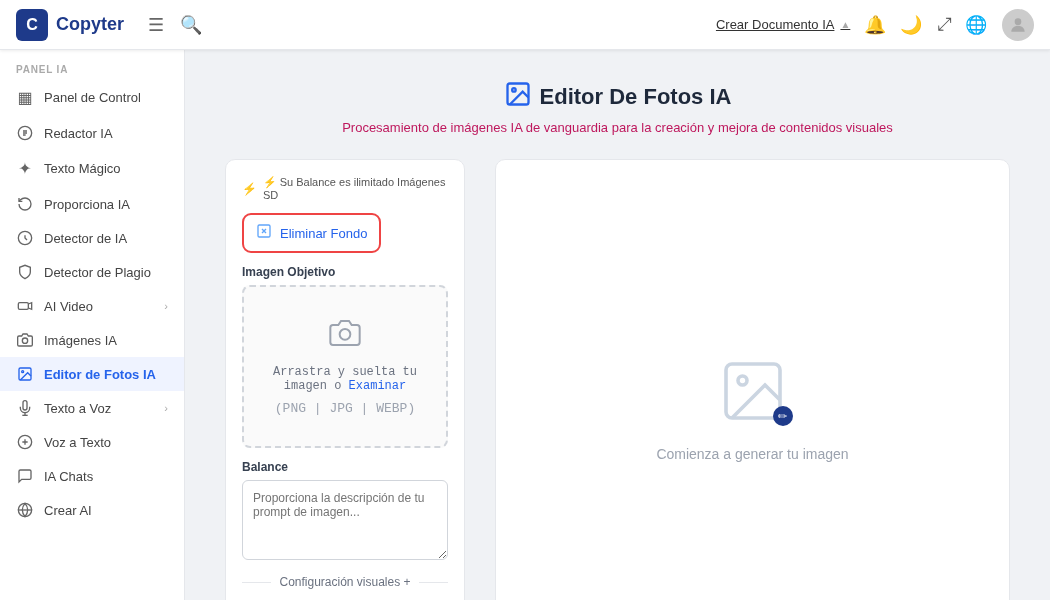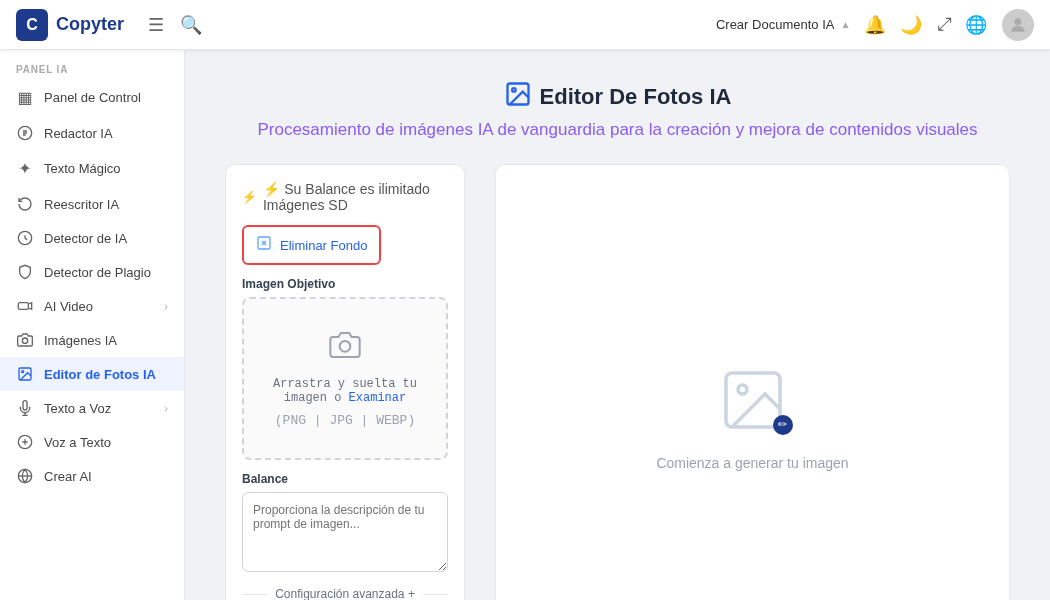--- a/index.html
+++ b/index.html
@@ -10,21 +10,21 @@
       display: flex; align-items: center; background: #fff; height: 50px;
       padding: 0 16px; border-bottom: 1px solid #e5e7eb; z-index: 10;
       box-shadow: 0 1px 3px rgba(0,0,0,0.08);
     }
     .logo-area { display: flex; align-items: center; gap: 8px; margin-right: 24px; }
     .logo-box { width: 32px; height: 32px; background: #1e3a8a; border-radius: 6px; display: flex; align-items: center; justify-content: center; color: #fff; font-weight: 700; font-size: 16px; }
     .logo-text { font-size: 18px; font-weight: 700; color: #1e3a8a; }
     .nav-icons-left { display: flex; align-items: center; gap: 16px; }
     .nav-icon-btn { background: none; border: none; cursor: pointer; color: #666; font-size: 18px; display: flex; align-items: center; }
     .nav-right { margin-left: auto; display: flex; align-items: center; gap: 14px; }
-    .crear-doc-btn { display: flex; align-items: center; gap: 6px; background: none; border: none; cursor: pointer; color: #333; font-size: 13px; font-weight: 500; }
+    .crear-doc-btn { display: flex; align-items: center; gap: 6px; background: none; border: none; cursor: pointer; color: #333; font-size: 13px; font-weight: 500; text-decoration: underline; }
     .nav-right-icon { background: none; border: none; cursor: pointer; color: #555; font-size: 18px; display: flex; align-items: center; }
     .avatar { width: 32px; height: 32px; border-radius: 50%; background: #ccc; display: flex; align-items: center; justify-content: center; cursor: pointer; }
 
     
     .body-layout { display: flex; flex: 1; overflow: hidden; }
 
     
     .sidebar {
       width: 185px; min-width: 185px; background: #fff; border-right: 1px solid #e5e7eb;
       display: flex; flex-direction: column; overflow-y: auto; padding-bottom: 12px;
@@ -45,40 +45,40 @@
     .si-arrow { font-size: 11px; color: #aaa; }
 
     
     .main-content {
       flex: 1; overflow-y: auto; padding: 30px 40px;
       display: flex; flex-direction: column; align-items: center;
     }
 
     .page-header { text-align: center; margin-bottom: 24px; }
     .page-title { font-size: 22px; font-weight: 700; color: #1e293b; display: flex; align-items: center; gap: 8px; justify-content: center; margin-bottom: 6px; }
-    .page-subtitle { color: #8b5cf6; font-size: 17px; }
+    .page-subtitle { color: #be185d; font-size: 13px; }
 
     .content-area { display: flex; gap: 30px; width: 100%; max-width: 900px; }
 
     
     .left-panel {
       width: 240px; min-width: 240px; background: #fff; border-radius: 10px;
       border: 1px solid #e5e7eb; padding: 16px; display: flex; flex-direction: column; gap: 12px;
     }
     .balance-notice { display: flex; align-items: center; gap: 6px; color: #f59e0b; font-size: 12px; font-weight: 500; }
 
     
     .tool-cards { display: flex; flex-wrap: wrap; gap: 8px; }
     .tool-card {
       display: flex; align-items: center; gap: 8px; padding: 8px 12px;
       border-radius: 6px; border: 2px solid transparent; cursor: pointer;
       font-size: 13px; background: #f8fafc; color: #444; transition: all 0.15s;
       min-width: 120px;
     }
-    .tool-card.selected { border-color: #ef4444; background: #fff; color: #2563eb; }
+    .tool-card.selected { border-color: #ef4444; background: #fff; color: #2563eb; border-radius: 9px; }
     .tool-card-icon { font-size: 16px; color: #60a5fa; }
 
     
     .section-label { font-size: 12px; font-weight: 600; color: #374151; margin-bottom: 6px; }
     .upload-area {
       border: 2px dashed #d1d5db; border-radius: 8px; padding: 30px 16px;
       display: flex; flex-direction: column; align-items: center; gap: 8px;
       cursor: pointer; background: #fafafa; text-align: center; font-family: Liberation Mono, monospace;
     }
     .upload-icon { font-size: 28px; color: #9ca3af; }
@@ -187,21 +187,21 @@
       <span class="si-icon">✦</span>
       <span class="si-label">Texto Mágico</span>
     </div>
     <div class="sidebar-item">
       <span class="si-icon">
         <svg width="16" height="16" viewBox="0 0 24 24" fill="none" stroke="currentColor" stroke-width="2">
             <path d="M3 12a9 9 0 1 0 9-9 9.75 9.75 0 0 0-6.74 2.74L3 8"></path>
             <path d="M3 3v5h5"></path>
           </svg>
       </span>
-      <span class="si-label">Reescritor IA</span>
+      <span class="si-label">Proporciona IA</span>
     </div>
     <div class="sidebar-item">
       <span class="si-icon">
         <svg width="16" height="16" viewBox="0 0 24 24" fill="none" stroke="currentColor" stroke-width="2">
             <circle cx="12" cy="12" r="10"></circle>
             <path d="M12 8v4l3 3"></path>
           </svg>
       </span>
       <span class="si-label">Detector de IA</span>
     </div>
@@ -255,20 +255,28 @@
       <span class="si-arrow">›</span>
     </div>
     <div class="sidebar-item">
       <span class="si-icon">
         <svg width="16" height="16" viewBox="0 0 24 24" fill="none" stroke="currentColor" stroke-width="2">
             <circle cx="12" cy="12" r="10"></circle>
             <path d="M8 12h8M12 8v8"></path>
           </svg>
       </span>
       <span class="si-label">Voz a Texto</span>
+    </div>
+    <div class="sidebar-item">
+      <span class="si-icon">
+        <svg width="16" height="16" viewBox="0 0 24 24" fill="none" stroke="currentColor" stroke-width="2">
+            <path d="M21 15a2 2 0 0 1-2 2H7l-4 4V5a2 2 0 0 1 2-2h14a2 2 0 0 1 2 2z"></path>
+          </svg>
+      </span>
+      <span class="si-label">IA Chats</span>
     </div>
     <div class="sidebar-item">
       <span class="si-icon">
         <svg width="16" height="16" viewBox="0 0 24 24" fill="none" stroke="currentColor" stroke-width="2">
             <circle cx="12" cy="12" r="10"></circle>
             <line x1="2" y1="12" x2="22" y2="12"></line>
             <path d="M12 2a15.3 15.3 0 0 1 4 10 15.3 15.3 0 0 1-4 10 15.3 15.3 0 0 1-4-10 15.3 15.3 0 0 1 4-10z"></path>
           </svg>
       </span>
       <span class="si-label">Crear AI</span>
@@ -289,21 +297,21 @@
       </div>
       <div class="page-subtitle">Procesamiento de imágenes IA de vanguardia para la creación y mejora de contenidos visuales</div>
     </div>
 
     <div class="content-area">
 
       <div class="left-panel">
 
         <div class="balance-notice">
           <span>⚡</span>
-          <span style="font-size:14px; color:#555;">⚡ Su Balance es ilimitado Imágenes SD</span>
+          <span style="font-size:11px; color:#555;">⚡ Su Balance es ilimitado Imágenes SD</span>
         </div>
 
         <div class="tool-cards">
           <div class="tool-card selected">
             <span class="tool-card-icon">
               <svg width="16" height="16" viewBox="0 0 24 24" fill="none" stroke="#60a5fa" stroke-width="2">
                   <rect x="3" y="3" width="18" height="18" rx="2"></rect>
                   <path d="m9 9 6 6M15 9l-6 6"></path>
                 </svg>
             </span>
@@ -327,21 +335,21 @@
             <div class="upload-hint">(PNG | JPG | WEBP)</div>
           </div>
         </div>
 
         <div>
           <div class="section-label">Balance</div>
           <textarea class="prompt-textarea" placeholder="Proporciona la descripción de tu prompt de imagen..." style=""></textarea>
         </div>
 
         <div class="advanced-config">
-          <span class="advanced-link">Configuración avanzada +</span>
+          <span class="advanced-link">Configuración visuales +</span>
         </div>
 
         <button class="generate-btn">Generar</button>
       </div>
 
       <div class="right-panel">
         <div style="position:relative; display:inline-block;">
           <svg width="72" height="72" viewBox="0 0 24 24" fill="none" stroke="#cbd5e1" stroke-width="1.2">
             <rect x="3" y="3" width="18" height="18" rx="2"></rect>
             <circle cx="8.5" cy="8.5" r="1.5"></circle>

